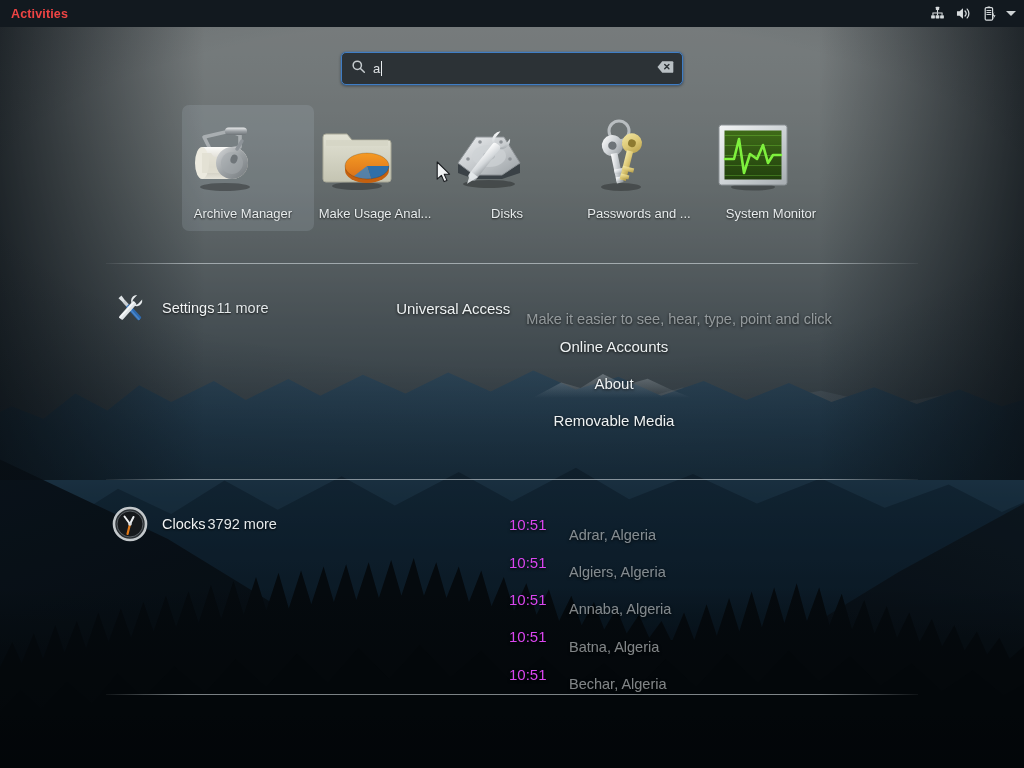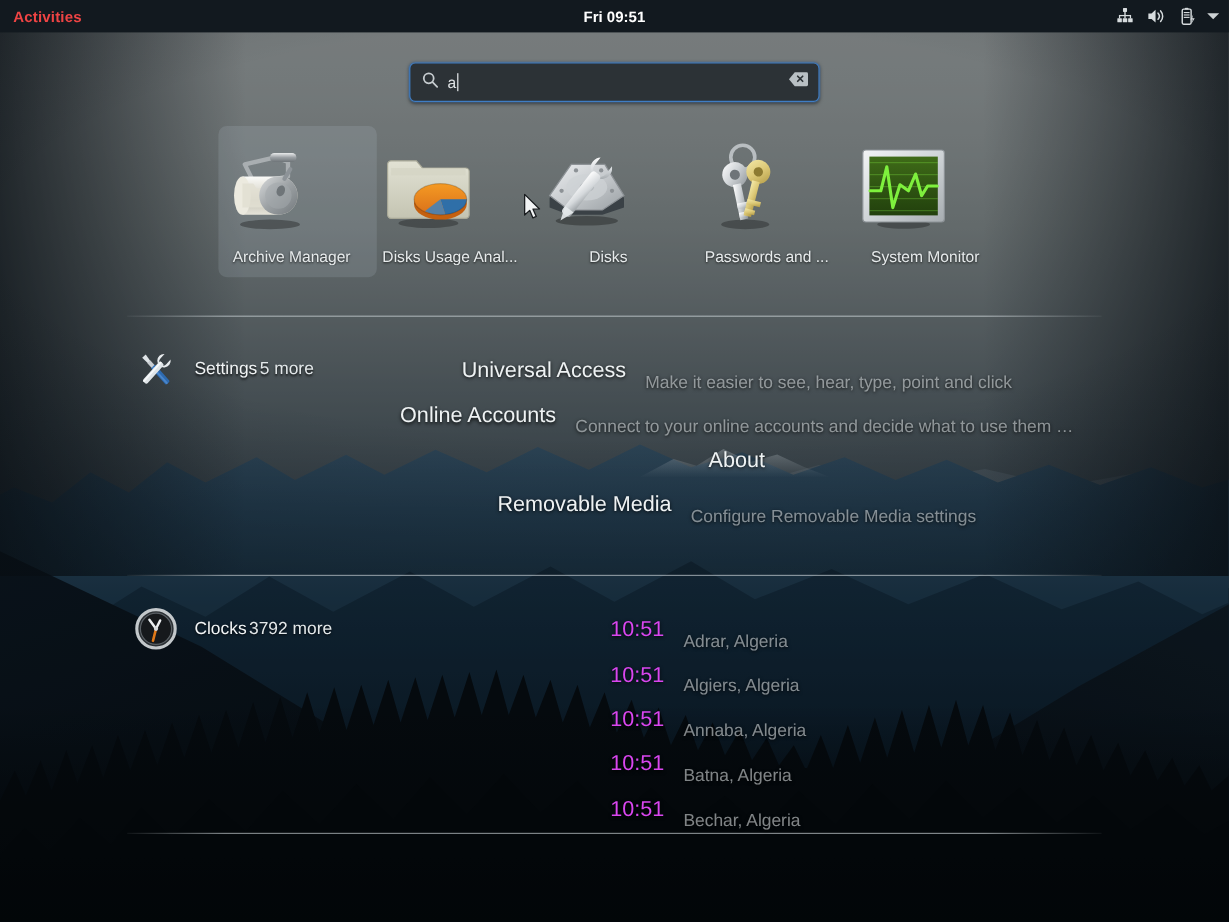--- a/index.html
+++ b/index.html
@@ -201,21 +201,21 @@
   .sec-head .txt { display:flex; flex-direction:row; gap:2px; }
   .sec-head .name { font-size:14.5px; color:#f1f4f5; text-shadow:0 1px 2px rgba(0,0,0,.8); }
   .sec-head .more { font-size:14.5px; color:#e3e8ea; text-shadow:0 1px 2px rgba(0,0,0,.8); }
 
   .rows { position:absolute; left:300px; right:96px; top:0; }
   .row {
     height:37.4px; display:flex; align-items:center; justify-content:center;
     gap:16px; cursor:pointer;
   }
   .row .title {
-    font-size:18px; color:#eef2f3; white-space:nowrap;
+    font-size:15px; color:#eef2f3; white-space:nowrap;
     text-shadow:0 1px 3px rgba(0,0,0,.85);
   }
   .row .desc {
     font-size:14.5px; color:rgba(236,241,243,.52); white-space:nowrap;
     text-shadow:0 1px 3px rgba(0,0,0,.8);
     margin-top:20px;
   }
   
   .row.clock .title { min-width:44px; color:#d946ef; }
   .row.clock .desc  { min-width:150px; color:rgba(233,239,241,.55); }
@@ -238,21 +238,20 @@
   <div class="forest2"></div>
   <div class="bottom-fade"></div>
   <div class="sky-vig"></div>
 </div>
 <div id="scrim"></div>
 
 <div id="topbar">
   <div id="activities">
     <span>Activities</span>
   </div>
-  <div id="topbar-clock">Fri 09:51</div>
   <div id="tray">
     <span>
       <svg width="15" height="15" viewBox="0 0 16 16" fill="#d7dcde">
         <rect x="6.2" y="0.8" width="3.6" height="3.4" rx="0.5"></rect>
         <rect x="7.4" y="4.2" width="1.2" height="3.0"></rect>
         <rect x="2.6" y="6.9" width="10.8" height="1.1"></rect>
         <rect x="2.6" y="7.6" width="1.1" height="2.3"></rect>
         <rect x="12.3" y="7.6" width="1.1" height="2.3"></rect>
         <rect x="7.4" y="7.6" width="1.2" height="2.3"></rect>
         <rect x="1.2" y="9.8" width="4.0" height="3.6" rx="0.5"></rect>
@@ -353,21 +352,21 @@
         <ellipse cx="43" cy="73" rx="25" ry="4" fill="rgba(0,0,0,.28)"></ellipse>
         <path d="M12 21 h21 l5 6 h36 a3 3 0 0 1 3 3 v36 a3 3 0 0 1-3 3 H12 a3 3 0 0 1-3-3 V24 a3 3 0 0 1 3-3z" fill="url(#fold)" stroke="#a8a897" stroke-width="1"></path>
         <path d="M12 27 h62 v6 H12z" fill="#d2d2c2" opacity=".6"></path>
         <ellipse cx="53" cy="57" rx="22" ry="13" fill="#c4600f"></ellipse>
         <ellipse cx="53" cy="53" rx="22" ry="13" fill="url(#orng)"></ellipse>
         <path d="M53 53 L75 53 A22 13 0 0 1 57 65.8 Z" fill="#2f6fa8"></path>
         <path d="M53 53 L57 65.8 A22 13 0 0 1 40 63 Z" fill="#3d82bf" opacity=".85"></path>
         <ellipse cx="53" cy="53" rx="22" ry="13" fill="none" stroke="rgba(0,0,0,.18)" stroke-width="1"></ellipse>
       </svg>
     </div>
-    <div class="label">Disks Usage Anal...</div>
+    <div class="label">Make Usage Anal...</div>
   </div>
 
   <div class="app">
     <div class="glyph">
       <svg width="86" height="86" viewBox="0 0 86 86">
         <defs>
           <linearGradient id="hdd" x1="0" y1="0" x2="1" y2="1">
             <stop offset="0" stop-color="#eceef0"></stop>
               <stop offset=".5" stop-color="#c6cacd"></stop>
             <stop offset="1" stop-color="#9aa0a4"></stop>
@@ -481,38 +480,36 @@
         </g>
         <g transform="rotate(42 18 18)">
           <path d="M14.6 3.6a5.6 5.6 0 1 0 6.8 0l0 5.1a3 3 0 1 1-6.8 0z" fill="#e8ecee"></path>
           <rect x="15.6" y="10.4" width="4.8" height="22" rx="1.5" fill="#dfe4e7"></rect>
           <rect x="16.2" y="10.4" width="1.5" height="22" fill="#f7f9fa"></rect>
         </g>
       </svg>
     </div>
     <div class="txt">
       <div class="name">Settings</div>
-      <div class="more">5 more</div>
+      <div class="more">11 more</div>
     </div>
   </div>
   <div class="rows">
     <div class="row">
       <span class="title">Universal Access</span>
       <span class="desc">Make it easier to see, hear, type, point and click</span>
     </div>
     <div class="row">
       <span class="title">Online Accounts</span>
-      <span class="desc">Connect to your online accounts and decide what to use them …</span>
     </div>
     <div class="row">
       <span class="title">About</span>
     </div>
     <div class="row">
       <span class="title">Removable Media</span>
-      <span class="desc">Configure Removable Media settings</span>
     </div>
   </div>
 </div>
 
 <div class="section" style="top:506px">
   <div class="sec-head">
     <div class="ico">
       <svg width="36" height="36" viewBox="0 0 36 36">
         <circle cx="18" cy="18" r="16" fill="#2a2f33"></circle>
         <circle cx="18" cy="18" r="16" fill="none" stroke="#c3c8cb" stroke-width="2.6"></circle>

